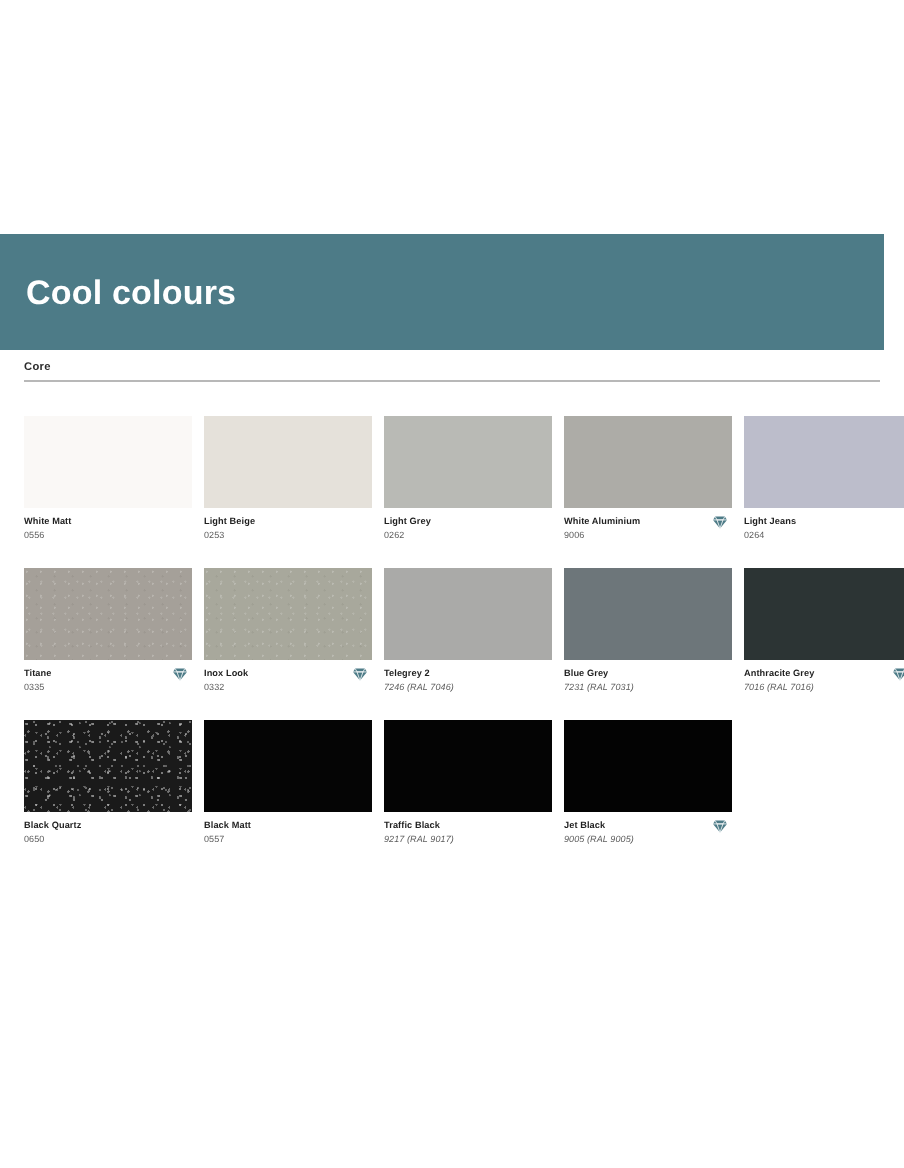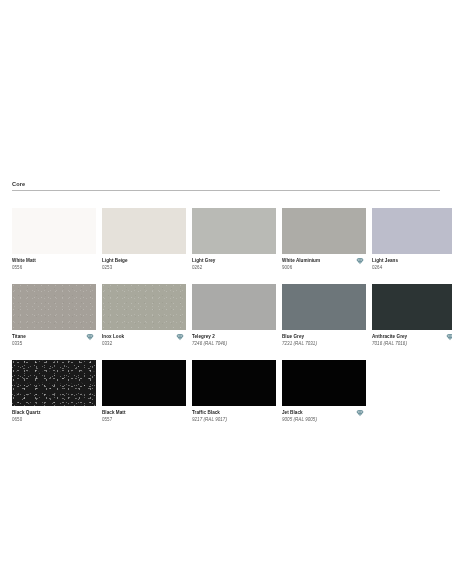--- a/index.html
+++ b/index.html
@@ -150,20 +150,23 @@
     height: 8px;
     line-height: 0;
   }
   .gem-icon svg { display: block; }
 </style>
 </head>
 <body>
 
 <div class="page">
 
+  <div class="header-band">
+    <div class="header-title">Cool colours</div>
+  </div>
 
   <div class="section-block">
     <div class="section-label">Core</div>
     <div class="section-rule"></div>
   </div>
 
   <div class="grid" id="grid">
       <div class="row">
         <div class="cell">
           <div class="swatch" style="background: rgb(250, 248, 246);"></div>

